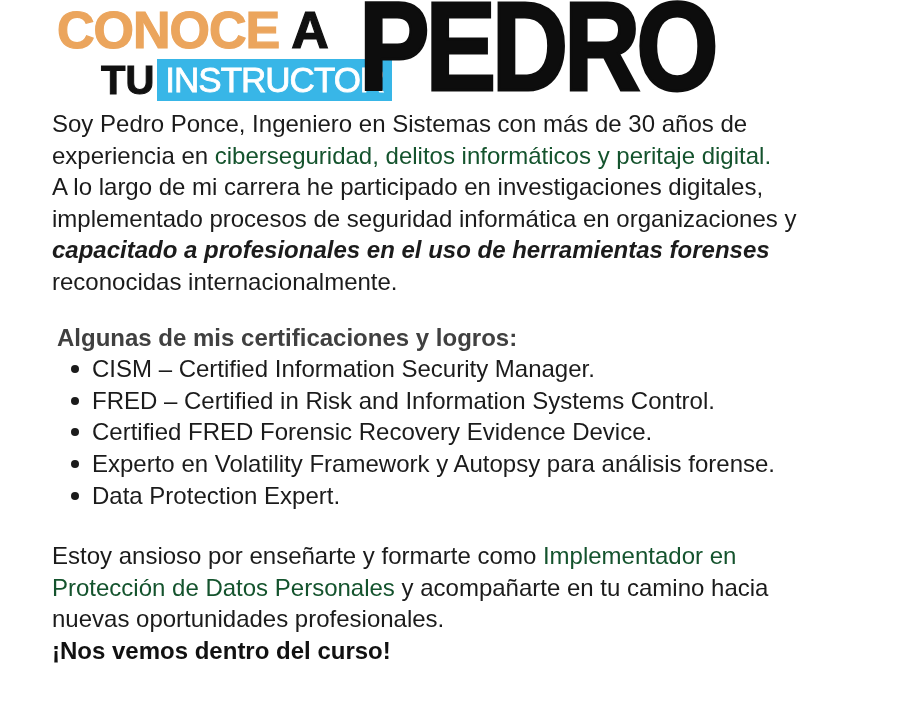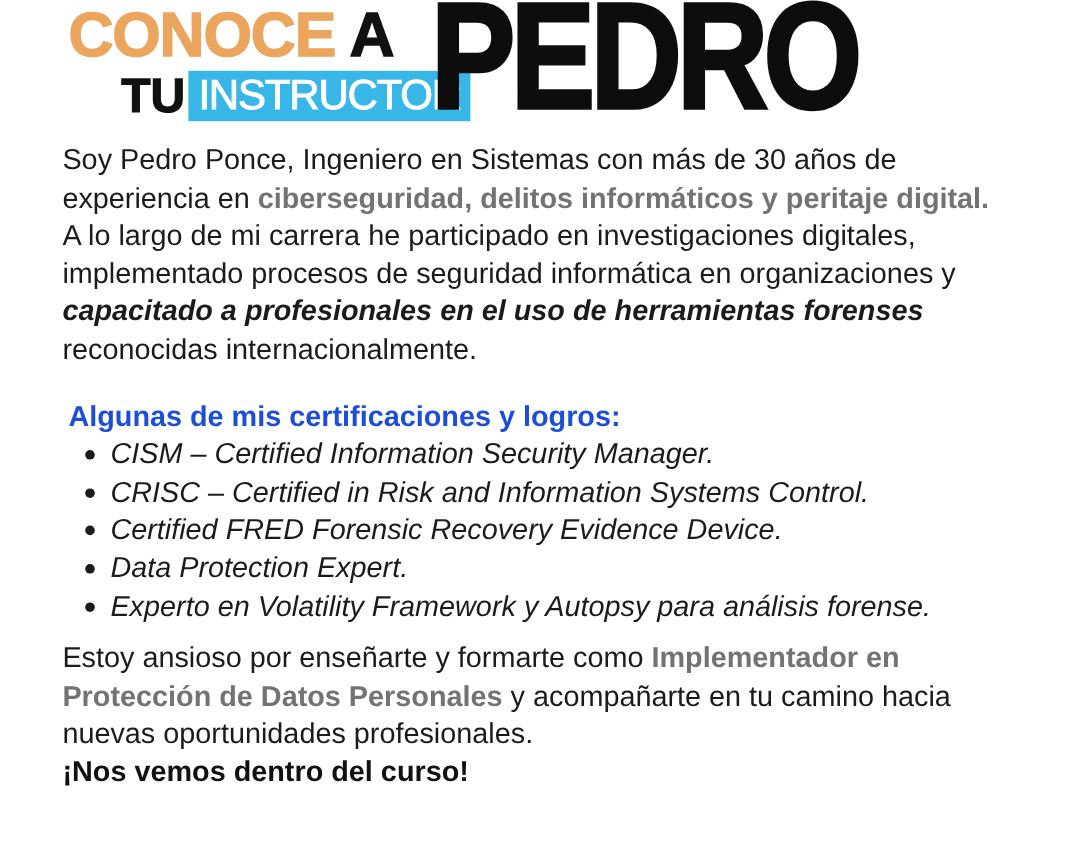--- a/index.html
+++ b/index.html
@@ -70,51 +70,50 @@
     white-space: nowrap;
   }
 
   
   .content {
     padding: 0 36px 0 52px;
     font-size: 24px;
     line-height: 31.6px;
     color: #1b1b1b;
   }
-  .intro { margin: 16px 0 0 0; white-space: pre-line; }
-  .accent { color: #737373; font-weight: 700; }
+  .intro { margin: 6px 0 0 0; white-space: pre-line; }
+  .accent { color: #14532d; font-weight: 400; }
   .bold { font-weight: 700; font-style: italic; }
 
   .certs-heading {
     margin: 24px 0 0 5px;
     font-weight: 700;
-    color: #1d4ed8;
+    color: #404040;
   }
   .certs-list {
     list-style: none;
     margin: 0;
     padding: 0;
   }
   .certs-list li {
     position: relative;
     padding-left: 40px;
-    font-style: italic;
   }
   .certs-list li::before {
     content: "";
     position: absolute;
     left: 19px;
     top: 12px;
     width: 8px;
     height: 8px;
     border-radius: 50%;
     background: #1b1b1b;
   }
 
-  .closing { margin: 12px 0 0 0; white-space: pre-line; }
+  .closing { margin: 29px 0 0 0; white-space: pre-line; }
   .farewell { margin: 0; font-weight: 700; color: #111111; }
 </style>
 </head>
 <body>
 
 <div class="page">
 
   <header class="header">
     <div class="header-left">
       <div class="h-line1">
@@ -134,24 +133,24 @@
 experiencia en </span><span class="accent">ciberseguridad, delitos informáticos y peritaje digital.</span><span>
 A lo largo de mi carrera he participado en investigaciones digitales,
 implementado procesos de seguridad informática en organizaciones y
 </span><span class="bold">capacitado a profesionales en el uso de herramientas forenses</span><span>
 reconocidas internacionalmente.</span></p>
 
     <p class="certs-heading">Algunas de mis certificaciones y logros:</p>
 
     <ul class="certs-list">
       <li>CISM – Certified Information Security Manager.</li>
-      <li>CRISC – Certified in Risk and Information Systems Control.</li>
+      <li>FRED – Certified in Risk and Information Systems Control.</li>
       <li>Certified FRED Forensic Recovery Evidence Device.</li>
+      <li>Experto en Volatility Framework y Autopsy para análisis forense.</li>
       <li>Data Protection Expert.</li>
-      <li>Experto en Volatility Framework y Autopsy para análisis forense.</li>
     </ul>
 
     <p class="closing"><span>Estoy ansioso por enseñarte y formarte como </span><span class="accent">Implementador en
 Protección de Datos Personales</span><span> y acompañarte en tu camino hacia
 nuevas oportunidades profesionales.</span></p>
 
     <p class="farewell">¡Nos vemos dentro del curso!</p>
 
   </main>
 </div>

